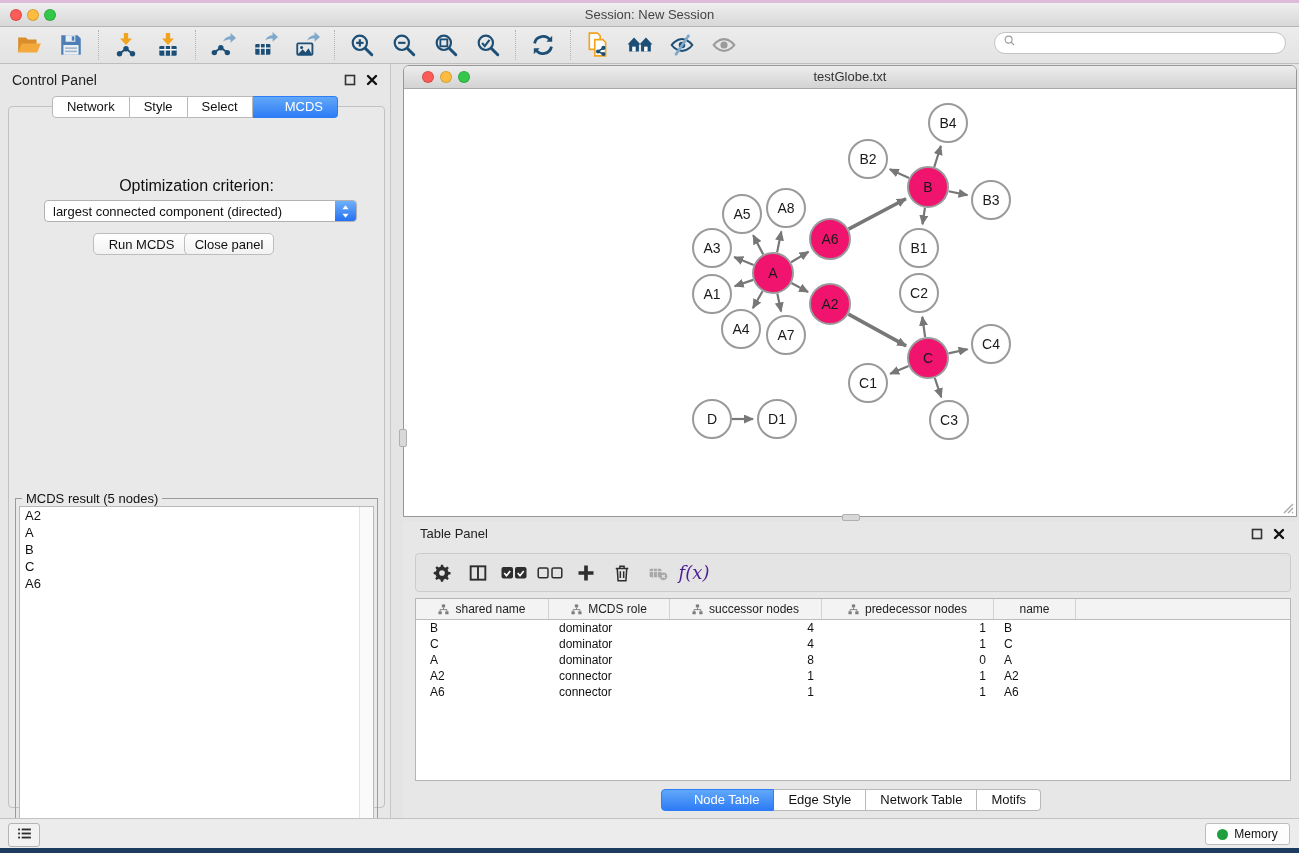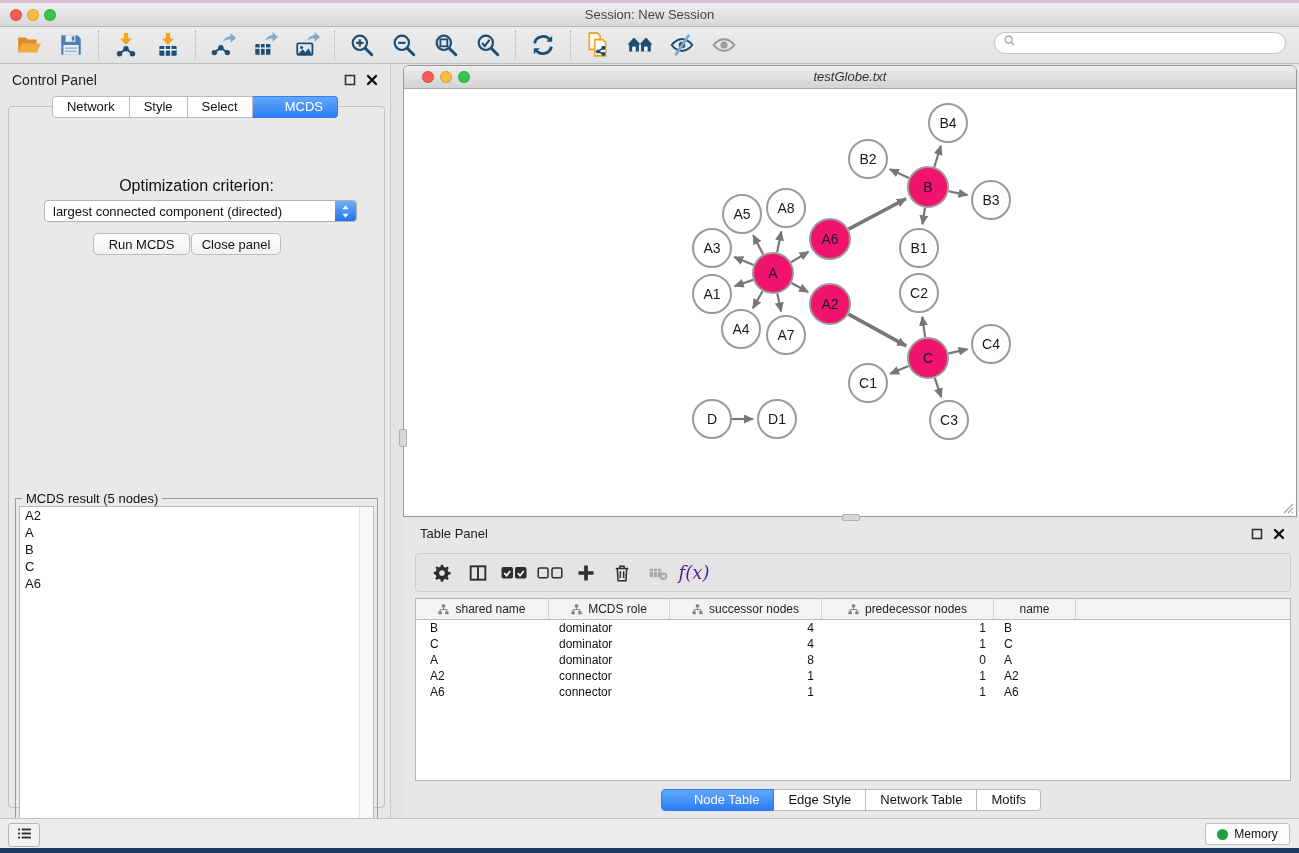--- a/index.html
+++ b/index.html
@@ -43,31 +43,31 @@
   #opt-label{position:absolute;left:0;right:0;top:70px;text-align:center;font-size:16px;color:#111;}
   #criterion{position:absolute;left:35px;top:93px;width:313px;height:22px;background:#fff;border:1px solid #b2b2b2;
              border-radius:4px;display:flex;align-items:center;box-sizing:border-box;cursor:default;gap:40px;}
   #criterion .val{flex:1;font-size:13px;color:#111;padding-left:8px;white-space:nowrap;overflow:hidden;}
   #criterion .step{width:21px;height:20px;border-radius:0 3px 3px 0;background:linear-gradient(#6fb0fa,#2571f2);
                    display:flex;align-items:center;justify-content:center;}
   #criterion .step svg{width:9px;height:15px;}
   .push{position:absolute;height:22px;background:linear-gradient(#ffffff,#f2f2f2);border:1px solid #bdbdbd;border-radius:5px;
         font-size:13px;color:#111;display:flex;align-items:center;justify-content:center;box-sizing:border-box;cursor:default;}
   #run-btn{left:84px;top:126px;width:97px;}
-  #close-btn{left:182px;top:126px;width:90px;}
+  #close-btn{left:175px;top:126px;width:90px;}
   #result-group{position:absolute;left:6px;top:391px;width:361px;height:344px;border:1px solid #9b9b9b;}
   #result-title{position:absolute;left:6px;top:-8px;background:#e9e9e9;padding:0 4px;font-size:13px;color:#111;}
   #result-list{position:absolute;left:3px;top:7px;right:3px;bottom:3px;background:#fff;border:1px solid #b9b9b9;overflow:hidden;}
   #result-scroll{position:absolute;right:0;top:0;width:13px;bottom:0;background:#fafafa;border-left:1px solid #e4e4e4;}
   .result-item{font-size:13px;color:#111;line-height:17px;padding-left:5px;cursor:default;}
   
   #net-window{position:absolute;left:403px;top:65px;width:894px;height:452px;background:#fff;border:1px solid #979797;
               border-radius:6px 6px 0 0;box-sizing:border-box;}
   #net-titlebar{position:absolute;left:0;top:0;right:0;height:22px;background:linear-gradient(#ededed,#d3d3d3);
-                border-bottom:1px solid #a9a9a9;border-radius:5px 5px 0 0;font-style:italic;}
+                border-bottom:1px solid #a9a9a9;border-radius:5px 5px 0 0;}
   #net-titlebar .tl{top:5px;} #net-titlebar .tl.red{left:18px;} #net-titlebar .tl.yellow{left:36px;} #net-titlebar .tl.green{left:54px;}
   #net-title{position:absolute;left:0;right:0;top:3px;text-align:center;font-size:13px;color:#333;}
   #net-canvas{position:absolute;left:0;top:23px;right:0;bottom:0;overflow:hidden;}
   #graph-svg{position:absolute;left:0;top:0;}
   #net-resize{position:absolute;right:2px;bottom:2px;width:14px;height:14px;}
   .divider-dimple{position:absolute;background:#d8d8d8;border:1px solid #b0b0b0;border-radius:2px;}
   
   #table-panel{position:absolute;left:403px;top:521px;width:896px;height:297px;background:#e7e7e7;}
   #tp-title{position:absolute;left:17px;top:5px;font-size:13px;color:#222;}
   #tp-btns{right:14px;top:6px;}

